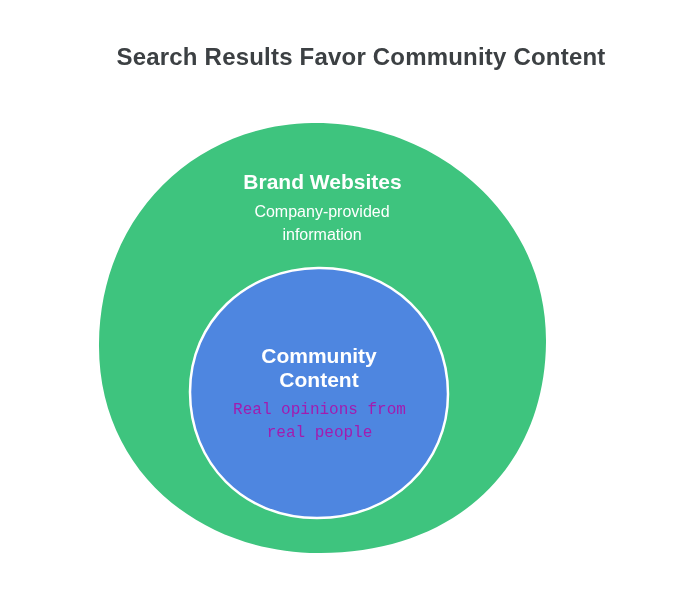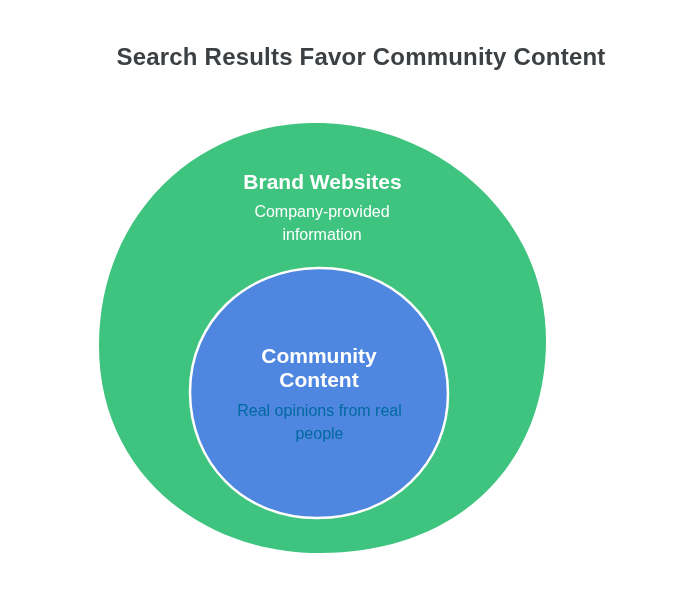--- a/index.html
+++ b/index.html
@@ -94,15 +94,15 @@
              C 243 518, 190 463, 190 392
              C 190 321, 246 269, 318 268 Z" fill="#4e86e0" stroke="#ffffff"></path>
   </svg>
 
   <div class="label label-brand-title" style="color: rgb(255, 255, 255);">Brand Websites</div>
 
   <div class="label label-brand-desc" style="color: rgb(255, 255, 255);">Company-provided information</div>
 
   <div class="label label-community-title" style="color: rgb(255, 255, 255);">Community Content</div>
 
-  <div class="label label-community-desc" style="color: #0369a1;">Real opinions from real people</div>
+  <div class="label label-community-desc" style="color: #a21caf; font-family: Liberation Mono, monospace;">Real opinions from real people</div>
 
 </div>
 
 </body></html>

